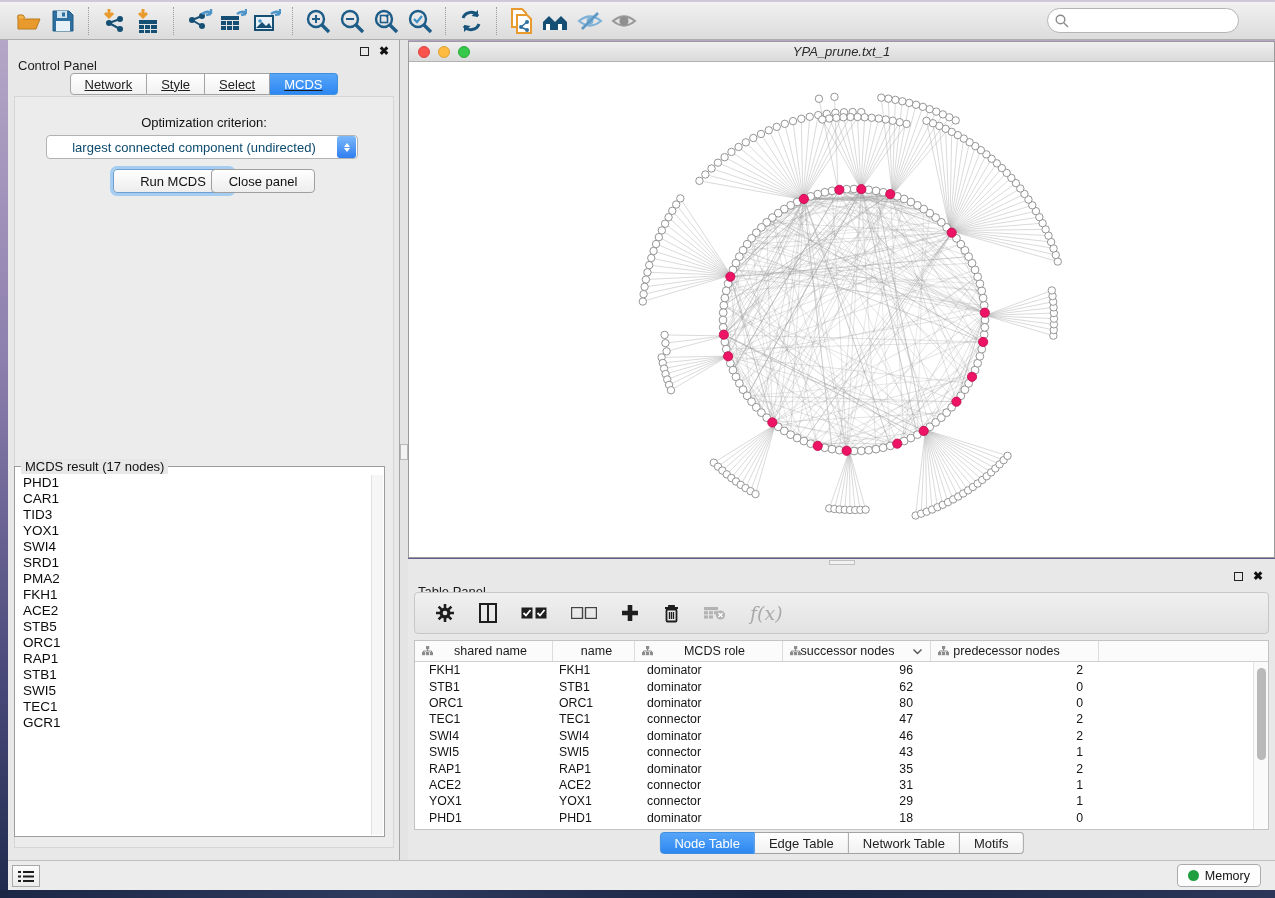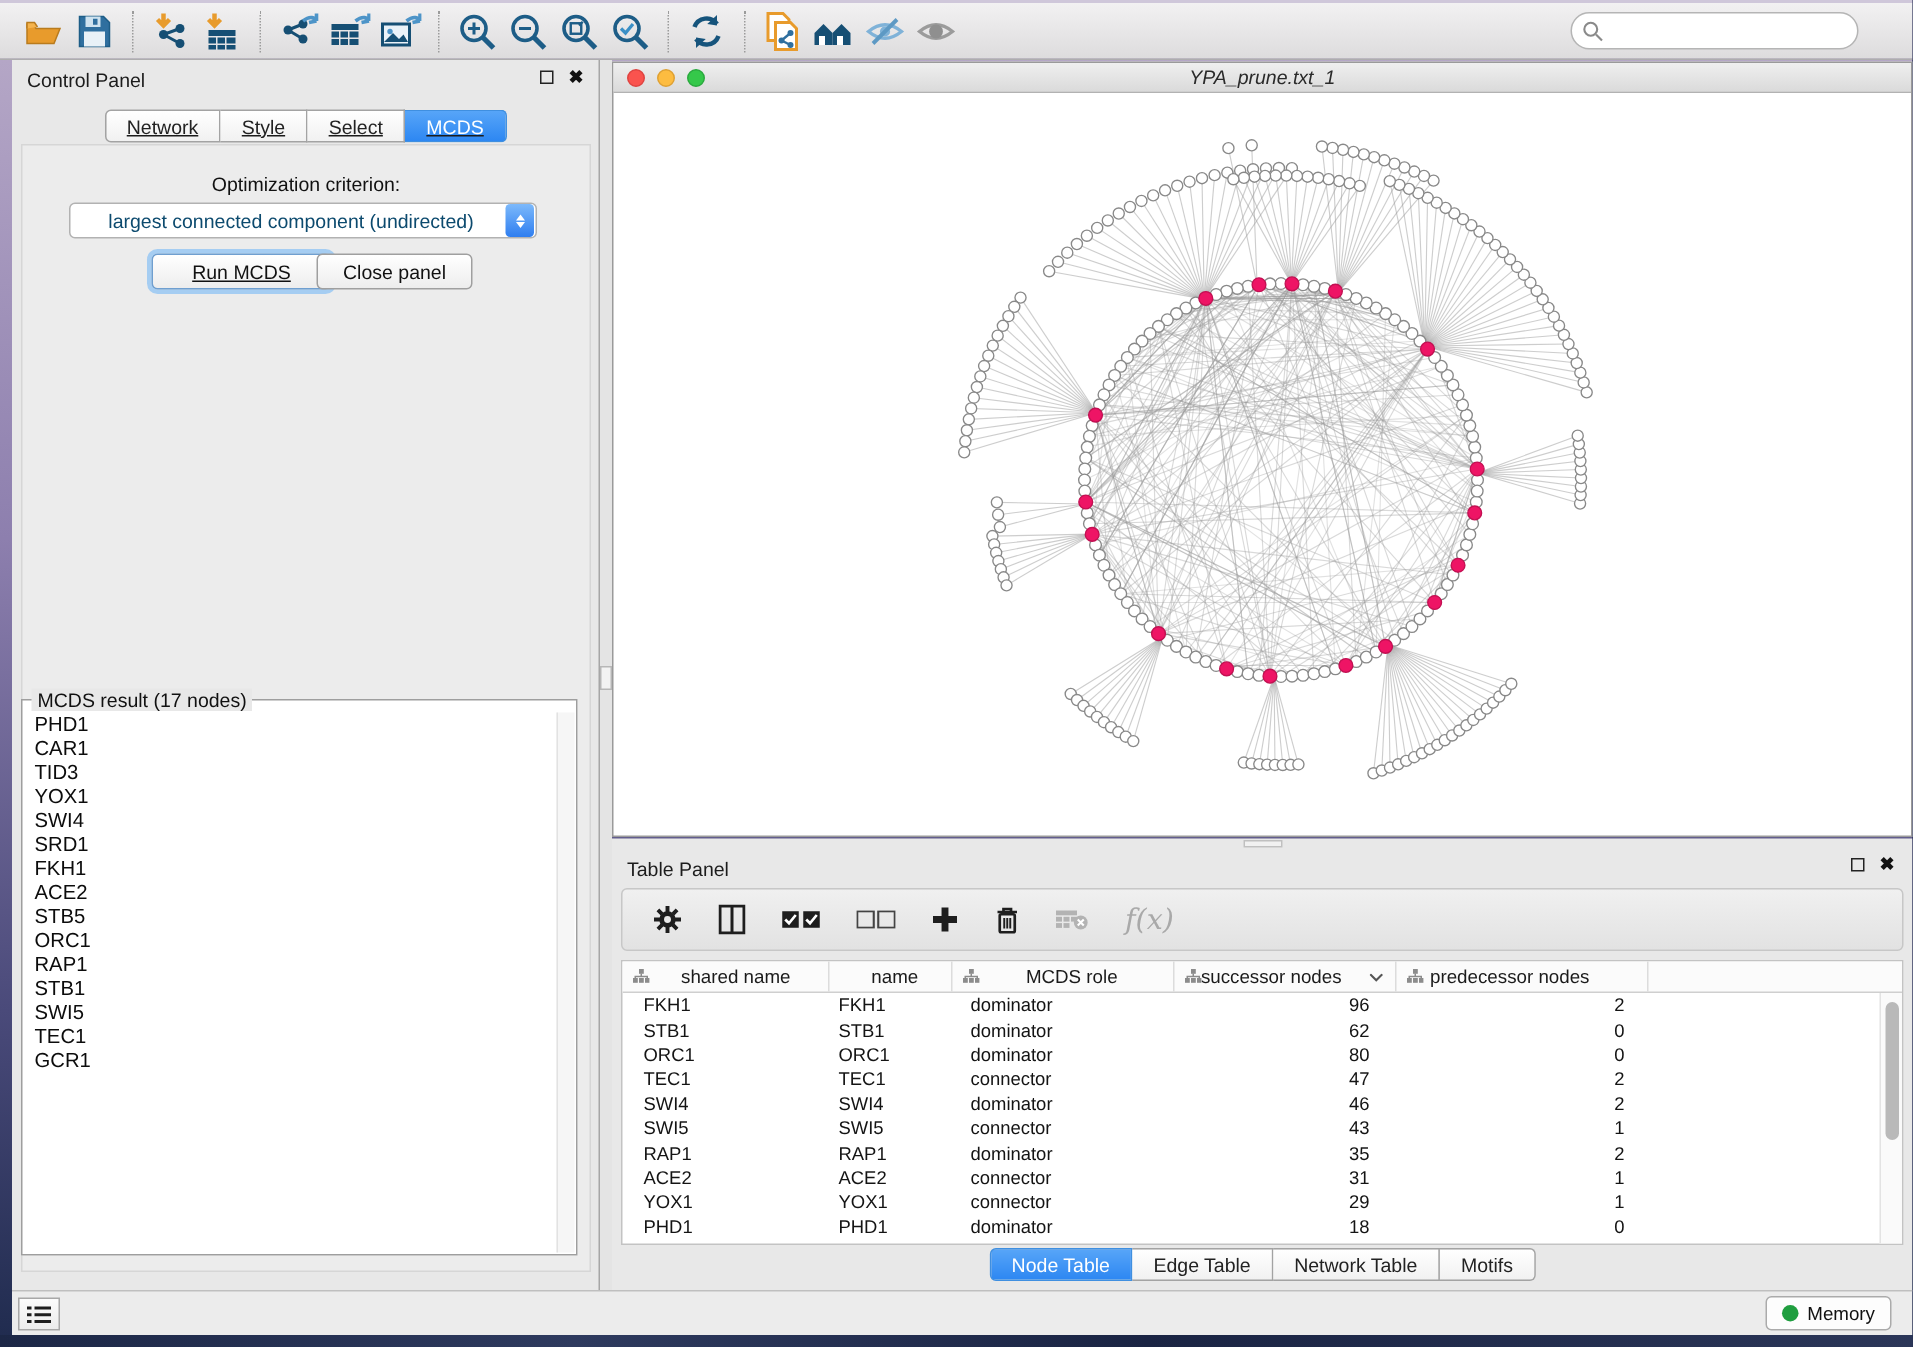--- a/index.html
+++ b/index.html
@@ -20,21 +20,21 @@
                   background:#fff; padding:0 10px 0 26px; font-size:13px; outline:none; }
   #search-wrap svg { position:absolute; left:8px; top:6px; }
 
   
   #wall-bottom { position:absolute; left:0; bottom:0; width:1275px; height:8px;
                  background:linear-gradient(90deg,#1c2746,#2e3a5e 30%,#1a2443 60%,#2b3658); }
 
   
   #control-panel { position:absolute; left:8px; top:40px; width:392px; height:820px;
                    background:#e8e8e8; border-right:1px solid #a6a6a6; }
-  .panel-title { font-size:13px; color:#1c1c1c; padding:6px 0 0 10px; }
+  .panel-title { font-size:13px; color:#1c1c1c; padding:6px 0 0 10px;margin-top:12px; }
   .win-btns { position:absolute; top:7px; display:flex; gap:10px; align-items:center; }
   #control-panel .win-btns { right:10px; }
   .float-btn { width:9px; height:9px; border:1.5px solid #222; background:transparent; }
   .close-btn { font-size:12px; font-weight:bold; color:#111; line-height:9px; }
 
   #control-tabs { position:absolute; top:33px; left:50%; transform:translateX(-50%);
                   display:flex; height:22px;text-decoration:underline; }
   .seg { border:1px solid #a3a3a3; border-left-width:0; background:linear-gradient(#ffffff,#f1f1f1);
          font-size:13px; padding:0 14px; display:flex; align-items:center; color:#222; }
   .seg:first-child { border-left-width:1px; border-radius:4px 0 0 4px; }
@@ -50,21 +50,21 @@
   #criterion .val { flex:1; text-align:center; font-size:13px; color:#0c4a6e; padding-left:4px; }
   #criterion .stepper { width:19px; height:22px; margin-right:1px; border-radius:3px;
                         background:linear-gradient(#7cb9fb,#2f7ef0);
                         display:flex; flex-direction:column; align-items:center; justify-content:center; gap:1px; }
   .chev { width:0; height:0; border-left:3.5px solid transparent; border-right:3.5px solid transparent; }
   .chev.up { border-bottom:4px solid #fff; }
   .chev.dn { border-top:4px solid #fff; }
   .push-btn { position:absolute; top:72px; height:24px; background:linear-gradient(#ffffff,#ededed);
               border:1px solid #9f9f9f; border-radius:4px; font-size:13px; color:#111;
               display:flex; align-items:center; justify-content:center; font-family:inherit; }
-  #run-btn { left:86px; width:120px; box-shadow:0 0 0 3px #a5cdf2; border-color:#6f9fd0;text-decoration:underline; }
+  #run-btn { left:98px; width:120px; box-shadow:0 0 0 3px #a5cdf2; border-color:#6f9fd0; }
   #closep-btn { left:196px; width:104px; }
 
   .groupbox { position:absolute; left:6px; top:426px; width:371px; height:371px;
               border:1px solid #9e9e9e; background:#fff; }
   .groupbox-label { position:absolute; top:-8px; left:6px; background:#e8e8e8; padding:0 4px;
                     font-size:13px; color:#111; }
   #mcds-list { position:absolute; left:1px; top:8px; right:13px; bottom:1px; overflow:hidden;
                font-size:13.5px; line-height:16px; color:#0c0c0c; padding-left:7px; }
   #mcds-scroll { position:absolute; right:1px; top:8px; width:12px; bottom:1px;
                  background:#f6f6f6; border-left:1px solid #e2e2e2; }
@@ -319,20 +319,21 @@
     </div>
     <div class="groupbox">
       <div class="groupbox-label">MCDS result (17 nodes)</div>
       <div id="mcds-list">
           <div>PHD1</div>
           <div>CAR1</div>
           <div>TID3</div>
           <div>YOX1</div>
           <div>SWI4</div>
           <div>SRD1</div>
+          <div>PMA2</div>
           <div>FKH1</div>
           <div>ACE2</div>
           <div>STB5</div>
           <div>ORC1</div>
           <div>RAP1</div>
           <div>STB1</div>
           <div>SWI5</div>
           <div>TEC1</div>
           <div>GCR1</div>
         </div>

